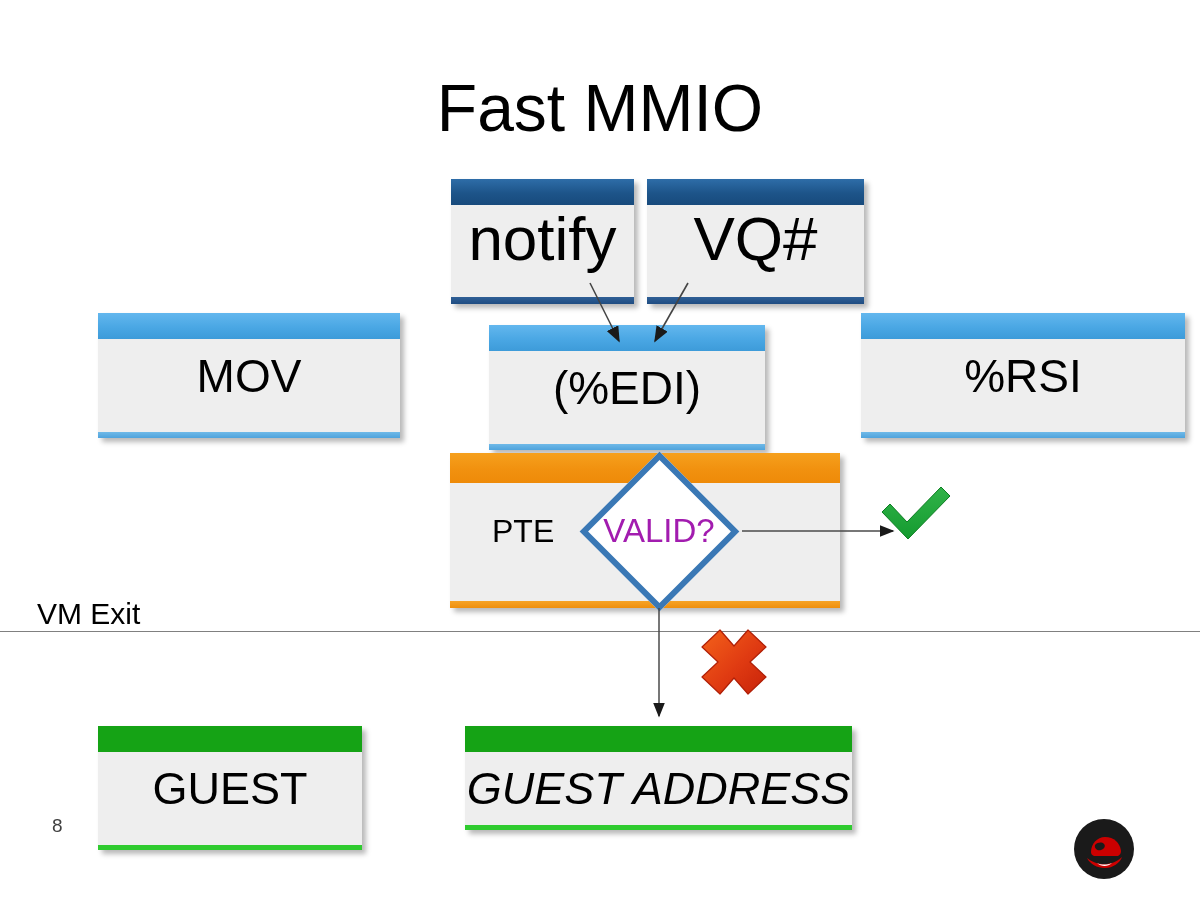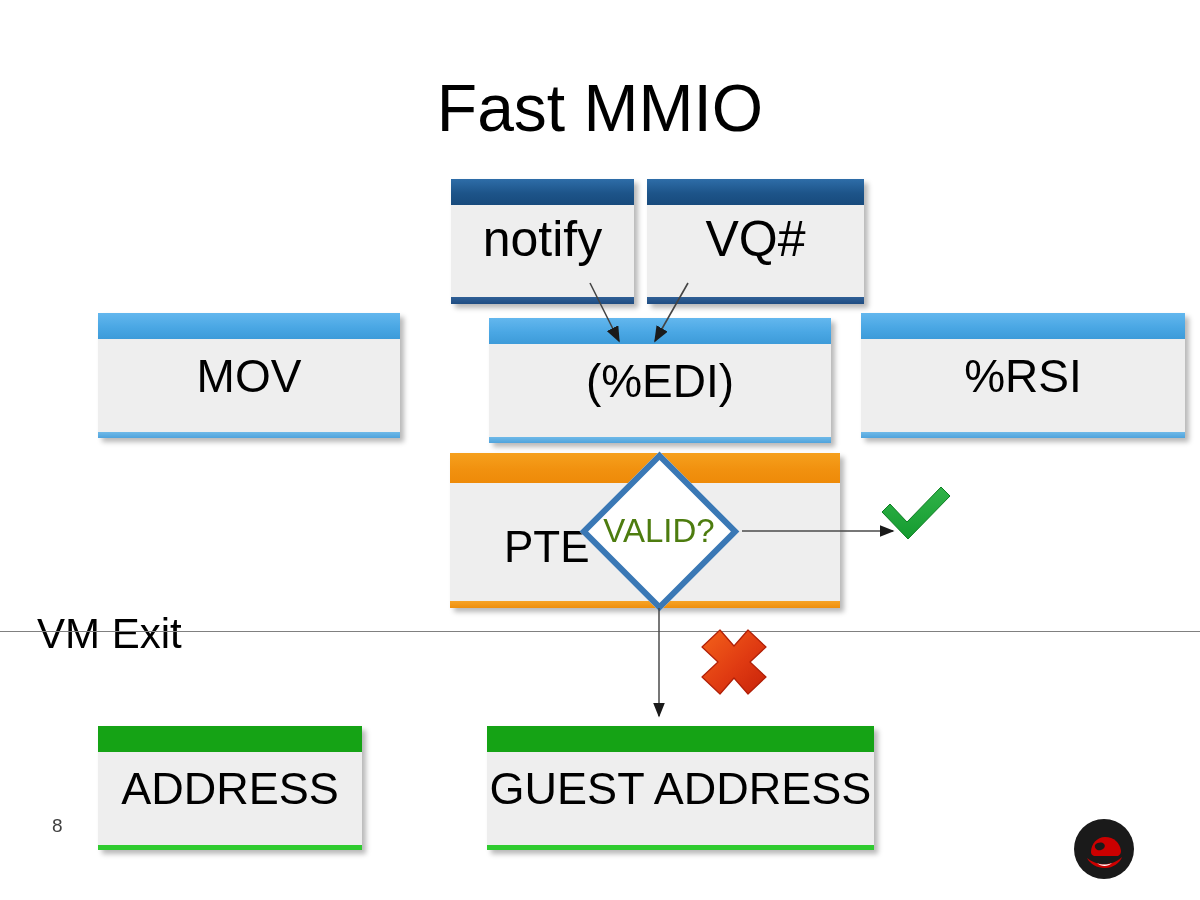--- a/index.html
+++ b/index.html
@@ -67,21 +67,21 @@
   .box.dark .bar-top {
     height: 26px;
     background: linear-gradient(to bottom, #2e6da8 0%, #1d5489 55%, #174a7c 100%);
   }
   .box.dark .bar-bot {
     height: 7px;
     background: linear-gradient(to bottom, #2f5f96 0%, #1f4d82 100%);
   }
   .box.dark .box-label {
     top: 32px;
-    font-size: 50px;
+    font-size: 62px;
     line-height: 56px;
   }
 
   
   .box.light .bar-top {
     height: 26px;
     background: linear-gradient(to bottom, #63b7ee 0%, #4aa7e4 55%, #3d9bd9 100%);
   }
   .box.light .bar-bot {
     height: 6px;
@@ -115,26 +115,25 @@
   .box.green .box-label {
     top: 34px;
     font-size: 45px;
     line-height: 58px;
   }
 
   
   #pte-text {
     position: absolute;
     left: 42px;
-    top: 76px;
-    font-size: 44px;
+    top: 60px;
+    font-size: 32px;
     line-height: 36px;
     color: #000000;
     white-space: nowrap;
-    margin-left: 12px;
   }
 
   
   #decision-diamond {
     position: absolute;
     left: 577px;
     top: 451px;
     width: 164px;
     height: 160px;
   }
@@ -153,34 +152,33 @@
   }
   #decision-diamond .diamond-label {
     position: absolute;
     left: 0;
     top: 50%;
     width: 100%;
     margin-top: -20px;
     text-align: center;
     font-size: 33px;
     line-height: 40px;
-    color: #4d7c0f;
+    color: #a21caf;
     white-space: nowrap;
   }
 
   
   #vm-exit-label {
     position: absolute;
     left: 37px;
     top: 589px;
-    font-size: 42px;
+    font-size: 30px;
     line-height: 50px;
     color: #000000;
     white-space: nowrap;
-    margin-top: 20px;
   }
   #vm-exit-line {
     position: absolute;
     left: 0;
     top: 631px;
     width: 1200px;
     height: 1px;
     background: #808080;
   }
 
@@ -245,21 +243,21 @@
     <div class="box-label">VQ#</div>
     <div class="bar-bot"></div>
   </div>
 
   <div class="box light" style="left:98px; top:313px; width:302px; height:125px;padding-left:45px;">
     <div class="bar-top"></div>
     <div class="box-label">MOV</div>
     <div class="bar-bot"></div>
   </div>
 
-  <div class="box light" style="left:489px; top:318px; width:342px; height:125px;">
+  <div class="box light" style="left:489px; top:325px; width:276px; height:125px;">
     <div class="bar-top"></div>
     <div class="box-label">(%EDI)</div>
     <div class="bar-bot"></div>
   </div>
 
   <div class="box light" style="left:861px; top:313px; width:324px; height:125px;">
     <div class="bar-top"></div>
     <div class="box-label">%RSI</div>
     <div class="bar-bot"></div>
   </div>
@@ -273,25 +271,25 @@
   <div id="decision-diamond">
     <div class="diamond-shape"></div>
     <div class="diamond-label">VALID?</div>
   </div>
 
   <div id="vm-exit-label">VM Exit</div>
   <div id="vm-exit-line"></div>
 
   <div class="box green" style="left:98px; top:726px; width:264px; height:124px;">
     <div class="bar-top"></div>
-    <div class="box-label">ADDRESS</div>
-    <div class="bar-bot"></div>
-  </div>
-
-  <div class="box green" style="left:487px; top:726px; width:387px; height:124px;">
+    <div class="box-label">GUEST</div>
+    <div class="bar-bot"></div>
+  </div>
+
+  <div class="box green" style="left:465px; top:726px; width:387px; height:104px;font-style:italic;">
     <div class="bar-top"></div>
     <div class="box-label">GUEST ADDRESS</div>
     <div class="bar-bot"></div>
   </div>
 
   <svg id="connectors" viewBox="0 0 1200 900">
     <defs>
       <marker id="arrowhead-dark" markerWidth="10" markerHeight="8" refX="9" refY="4" orient="auto" markerUnits="strokeWidth">
         <path d="M0,0 L10,4 L0,8 z" fill="#1a1a1a"></path>
       </marker>

